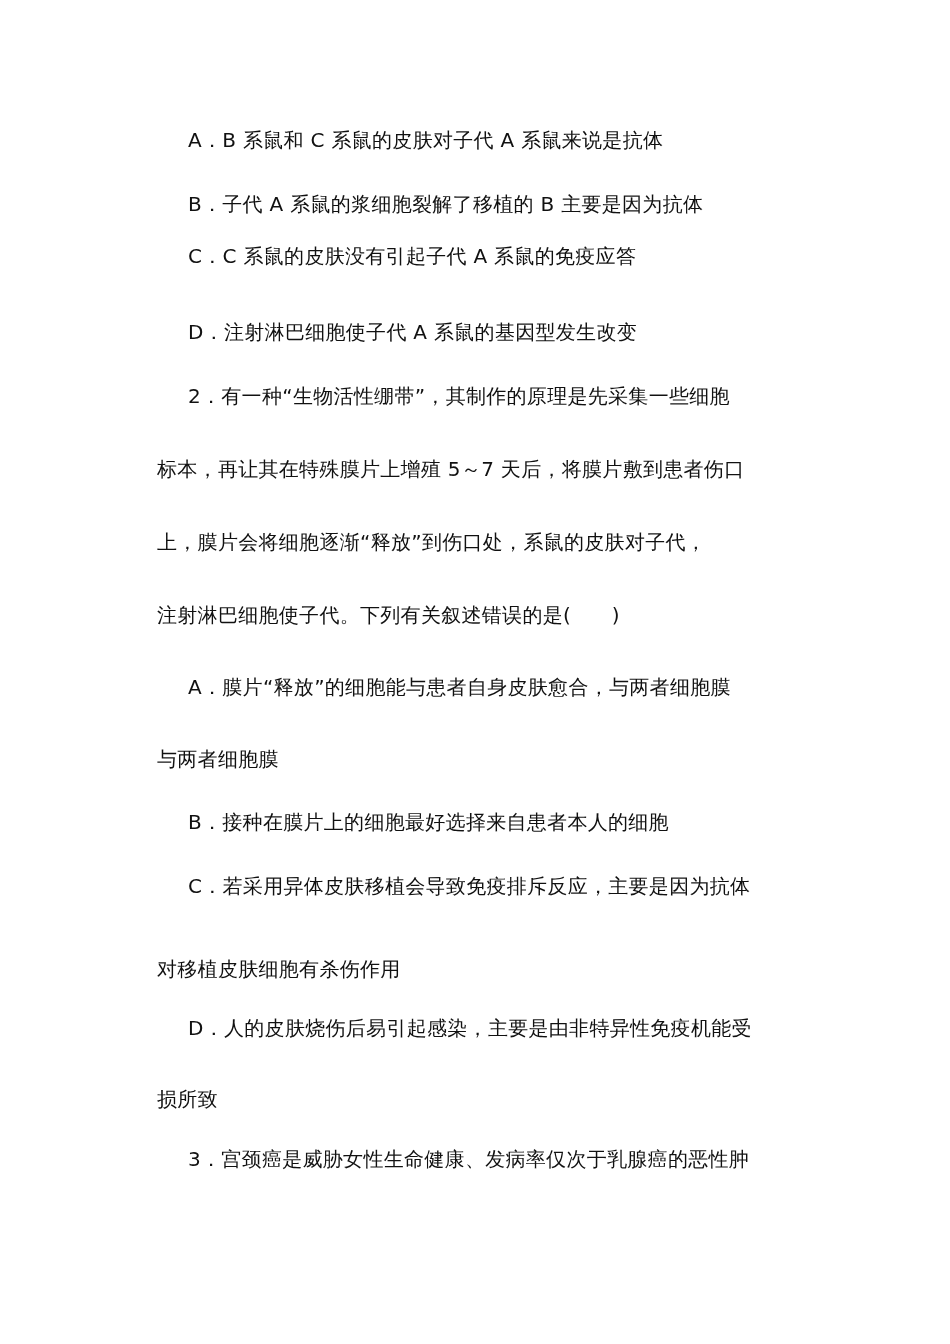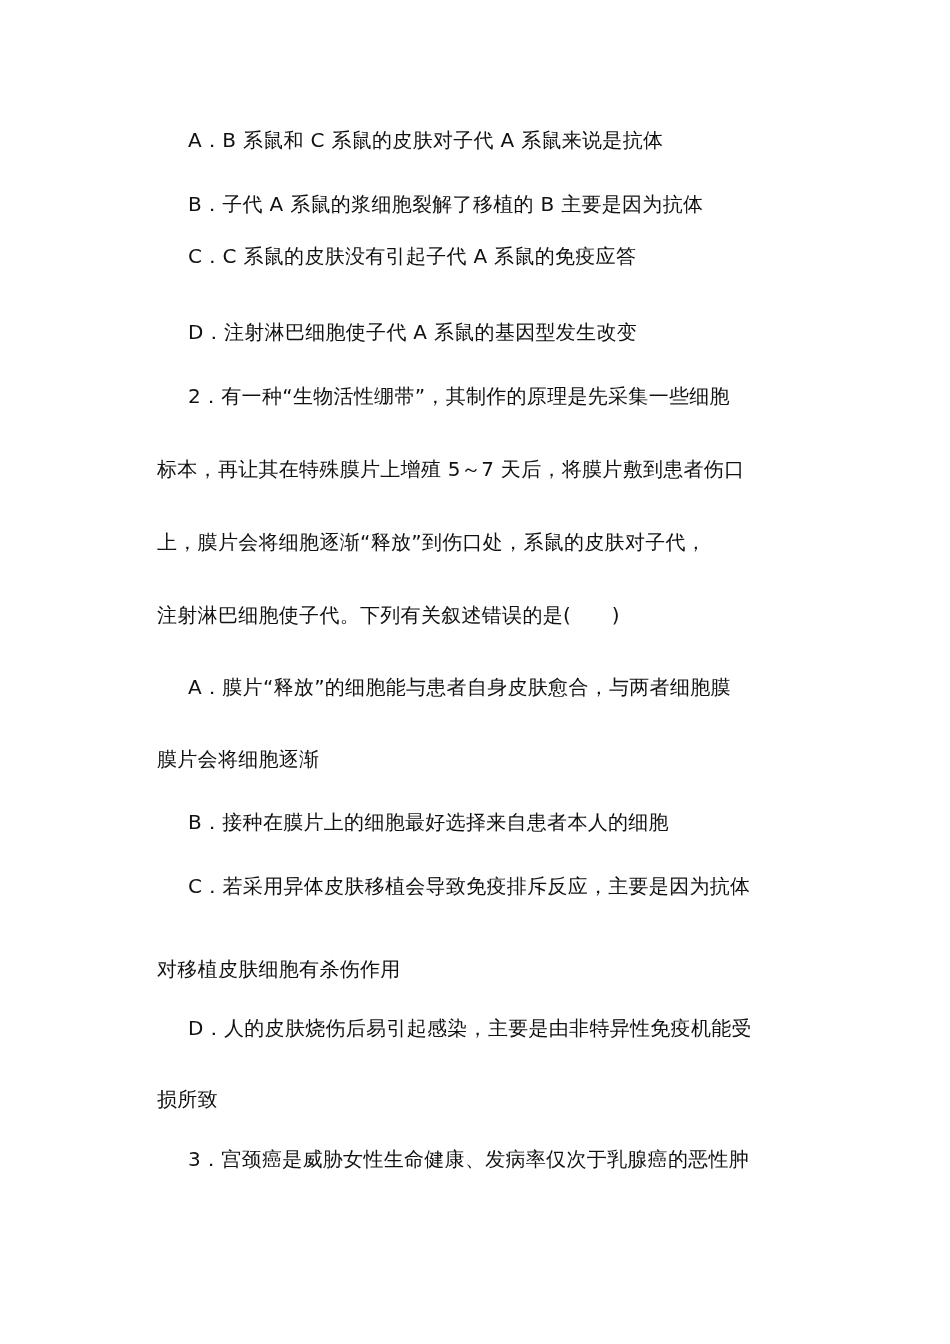--- a/index.html
+++ b/index.html
@@ -17,21 +17,21 @@
   <div class="line indent" style="top:190px">B．子代 A 系鼠的浆细胞裂解了移植的 B 主要是因为抗体</div>
   <div class="line indent" style="top:242px">C．C 系鼠的皮肤没有引起子代 A 系鼠的免疫应答</div>
   <div class="line indent" style="top:318px">D．注射淋巴细胞使子代 A 系鼠的基因型发生改变</div>
 
   <div class="line indent" style="top:382px">2．有一种“生物活性绷带”，其制作的原理是先采集一些细胞</div>
   <div class="line cont" style="top:455px">标本，再让其在特殊膜片上增殖 5～7 天后，将膜片敷到患者伤口</div>
   <div class="line cont" style="top:528px">上，膜片会将细胞逐渐“释放”到伤口处，系鼠的皮肤对子代，</div>
   <div class="line cont" style="top:601px">注射淋巴细胞使子代。下列有关叙述错误的是(　　)</div>
 
   <div class="line indent" style="top:673px">A．膜片“释放”的细胞能与患者自身皮肤愈合，与两者细胞膜</div>
-  <div class="line cont" style="top:745px">膜片会将细胞逐渐</div>
+  <div class="line cont" style="top:745px">与两者细胞膜</div>
   <div class="line indent" style="top:808px">B．接种在膜片上的细胞最好选择来自患者本人的细胞</div>
   <div class="line indent" style="top:872px">C．若采用异体皮肤移植会导致免疫排斥反应，主要是因为抗体</div>
   <div class="line cont" style="top:955px">对移植皮肤细胞有杀伤作用</div>
   <div class="line indent" style="top:1014px">D．人的皮肤烧伤后易引起感染，主要是由非特异性免疫机能受</div>
   <div class="line cont" style="top:1085px">损所致</div>
 
   <div class="line indent" style="top:1145px">3．宫颈癌是威胁女性生命健康、发病率仅次于乳腺癌的恶性肿</div>
 </div>
 
 </body></html>

